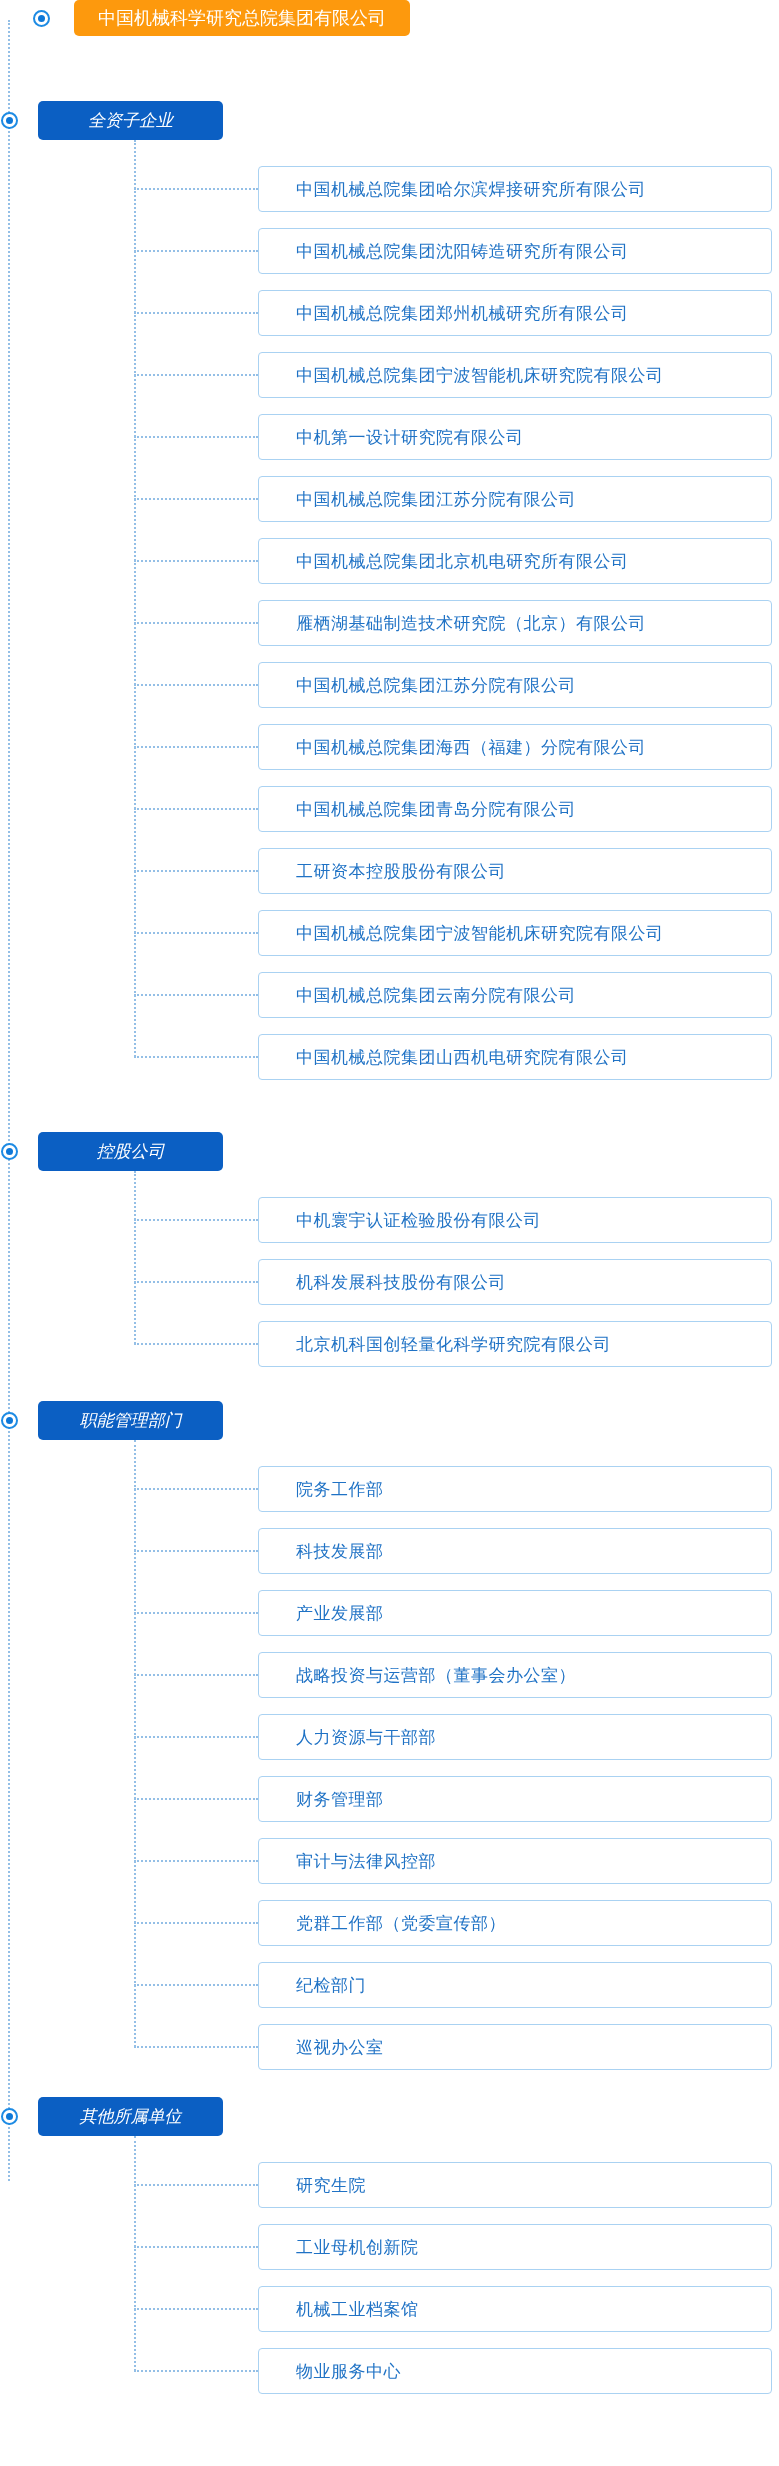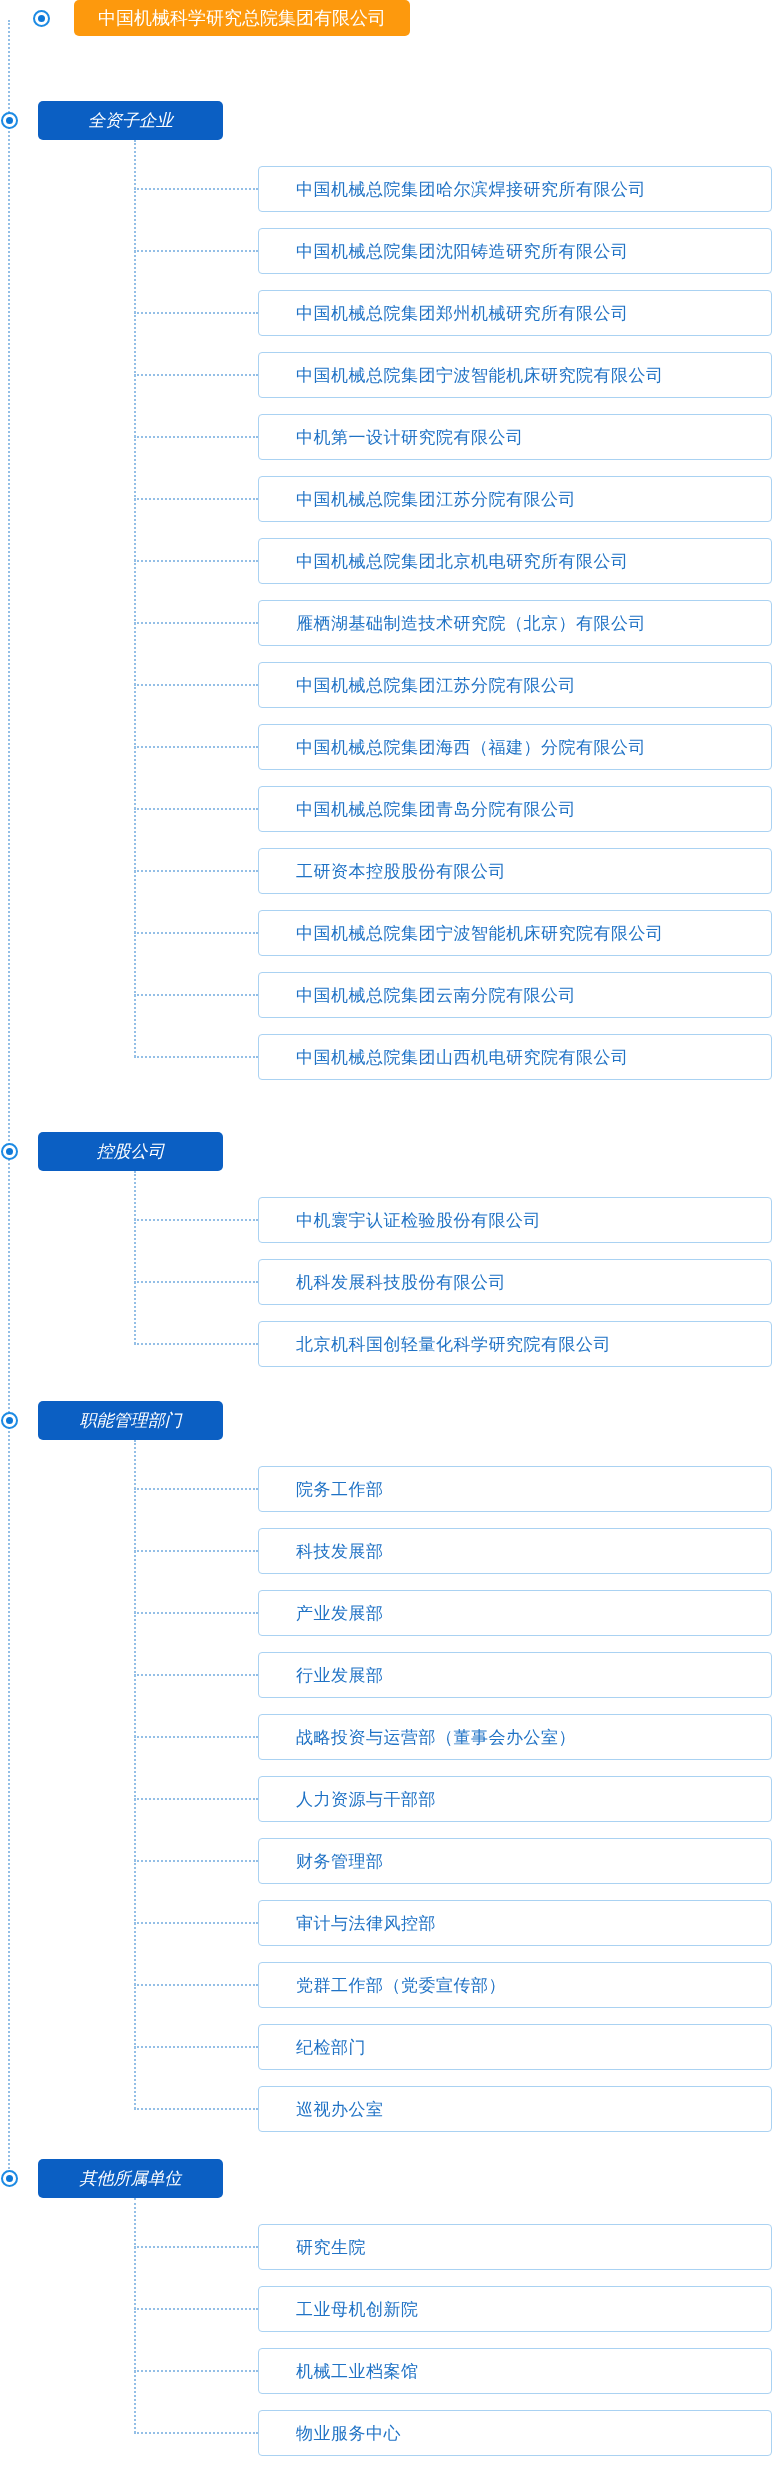--- a/index.html
+++ b/index.html
@@ -163,24 +163,20 @@
       <div class="row">
           <div class="hline"></div>
           <div class="node">科技发展部</div>
         </div>
       <div class="row">
           <div class="hline"></div>
           <div class="node">产业发展部</div>
         </div>
       <div class="row">
           <div class="hline"></div>
-          <div class="node">行业发展部</div>
-        </div>
-      <div class="row">
-          <div class="hline"></div>
           <div class="node">战略投资与运营部（董事会办公室）</div>
         </div>
       <div class="row">
           <div class="hline"></div>
           <div class="node">人力资源与干部部</div>
         </div>
       <div class="row">
           <div class="hline"></div>
           <div class="node">财务管理部</div>
         </div>

